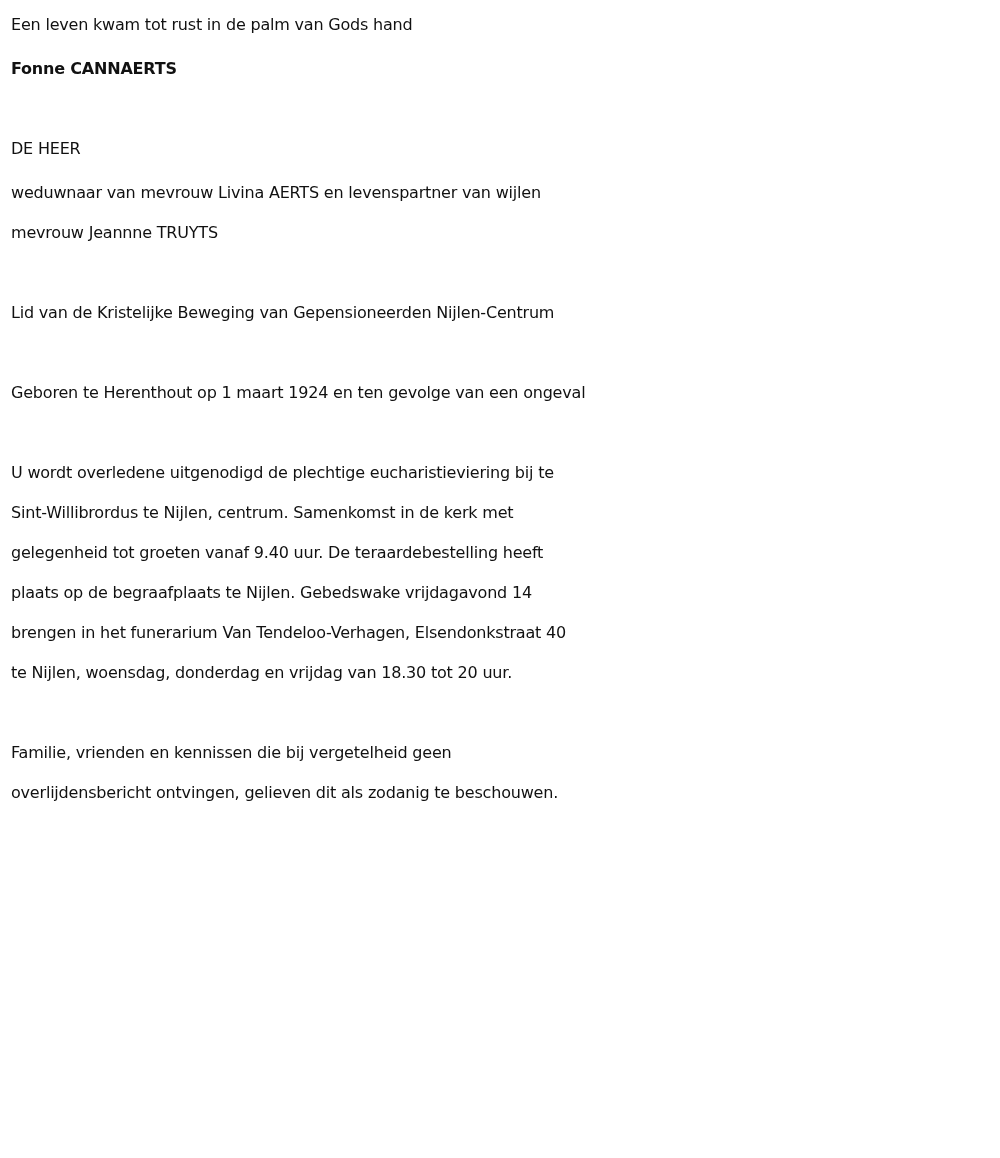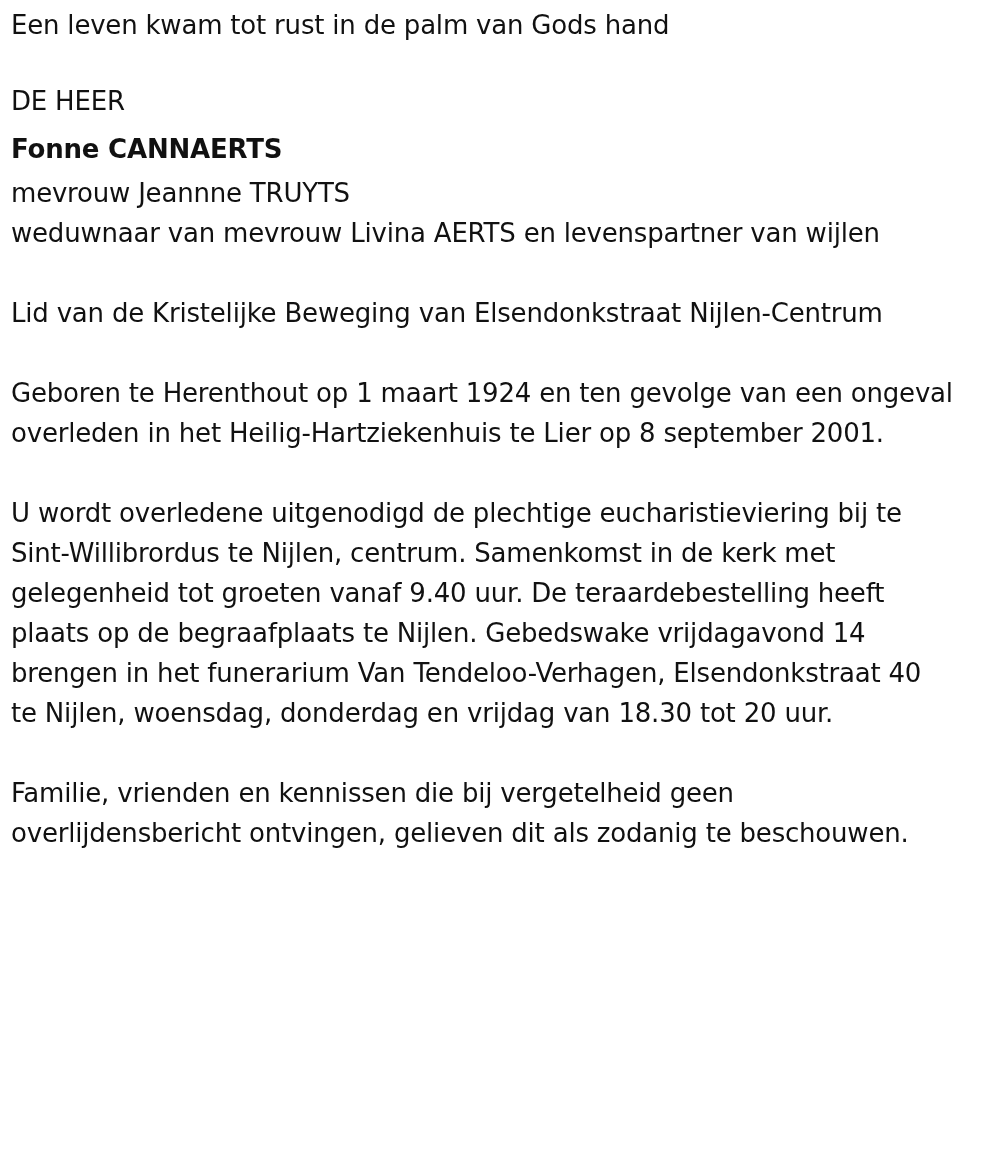--- a/index.html
+++ b/index.html
@@ -9,48 +9,47 @@
     }
     body {
       width: 1000px;
       height: 1158px;
       overflow: hidden;
       font-family: "DejaVu Sans", sans-serif;
       color: #111111;
     }
     .page {
       padding: 5px 28px 0 11px;
-      font-size: 26px;
+      font-size: 16px;
       letter-spacing: -0.2px;
       line-height: 40px;
     }
     .line { display: block; white-space: nowrap; }
     .gap-40 { margin-top: 40px; }
     .name-line { line-height: 48px; font-weight: bold; }
     .title-line { line-height: 48px; margin-top: 32px; }
   </style>
 </head>
 <body>
 
 <div class="page">
   <span class="line">Een leven kwam tot rust in de palm van Gods hand</span>
 
+  <span class="line name-line">Fonne CANNAERTS</span>
   <span class="line title-line">DE HEER</span>
-  <span class="line name-line">Fonne CANNAERTS</span>
 
   <div>
+    <span class="line">weduwnaar van mevrouw Livina AERTS en levenspartner van wijlen</span>
     <span class="line">mevrouw Jeannne TRUYTS</span>
-    <span class="line">weduwnaar van mevrouw Livina AERTS en levenspartner van wijlen</span>
   </div>
 
-  <span class="line gap-40">Lid van de Kristelijke Beweging van Elsendonkstraat Nijlen-Centrum</span>
+  <span class="line gap-40">Lid van de Kristelijke Beweging van Gepensioneerden Nijlen-Centrum</span>
 
   <div class="gap-40">
     <span class="line">Geboren te Herenthout op 1 maart 1924 en ten gevolge van een ongeval</span>
-    <span class="line">overleden in het Heilig-Hartziekenhuis te Lier op 8 september 2001.</span>
   </div>
 
   <div class="gap-40">
     <span class="line">U wordt overledene uitgenodigd de plechtige eucharistieviering bij te</span>
     <span class="line">Sint-Willibrordus te Nijlen, centrum. Samenkomst in de kerk met</span>
     <span class="line">gelegenheid tot groeten vanaf 9.40 uur. De teraardebestelling heeft</span>
     <span class="line">plaats op de begraafplaats te Nijlen. Gebedswake vrijdagavond 14</span>
     <span class="line">brengen in het funerarium Van Tendeloo-Verhagen, Elsendonkstraat 40</span>
     <span class="line">te Nijlen, woensdag, donderdag en vrijdag van 18.30 tot 20 uur.</span>
   </div>

